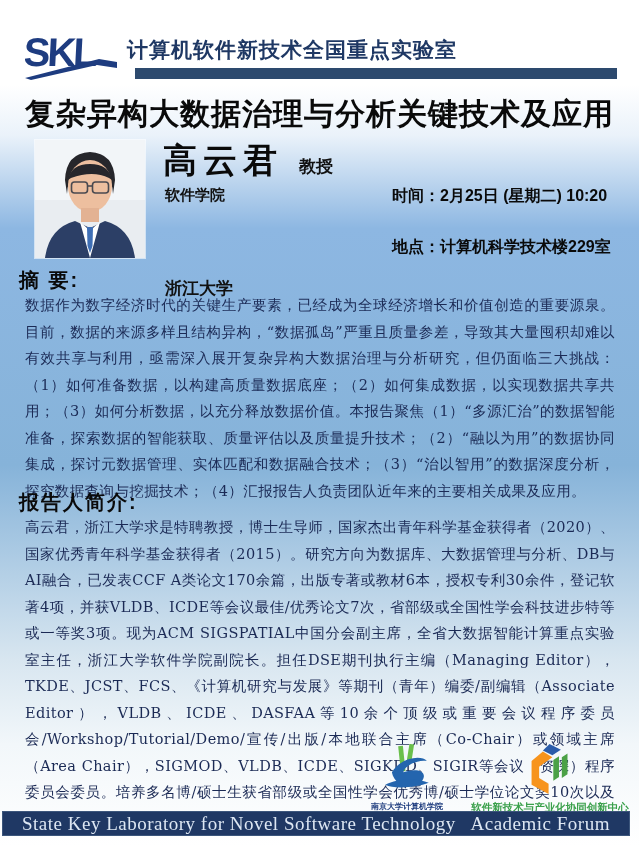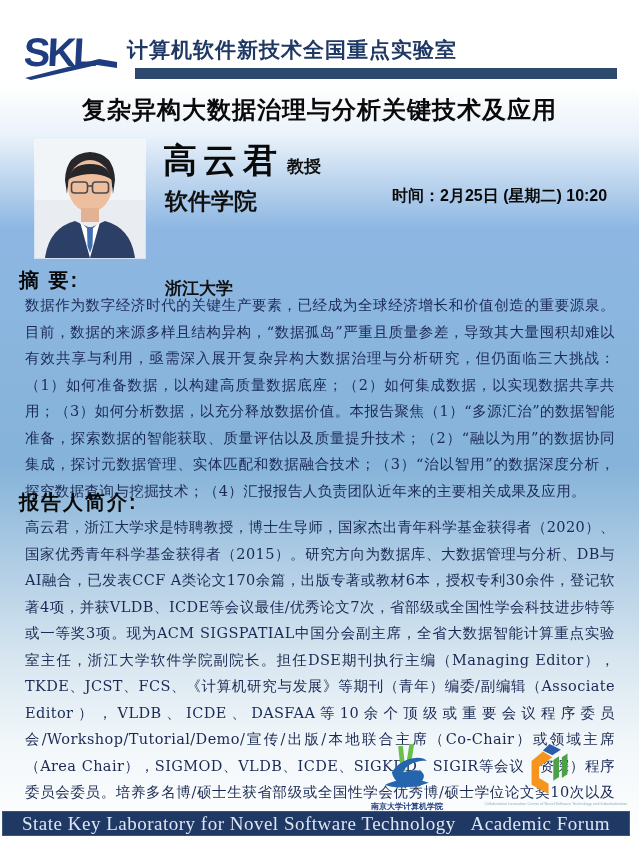--- a/index.html
+++ b/index.html
@@ -18,27 +18,27 @@
       #f2f7fa 88%,
       #ffffff 100%);
   }
   
   .hdr{position:absolute;left:25px;top:26px;right:22px;height:54px;}
   .skl-logo{position:absolute;left:0;top:2px;width:92px;height:52px;}
   .lab-name{position:absolute;left:102px;top:10px;font-size:21px;font-weight:bold;color:#1f3864;letter-spacing:1px;white-space:nowrap;}
   .forum-label{position:absolute;right:2px;top:10px;font-size:22px;font-weight:bold;color:#1f3864;letter-spacing:2px;}
   .hdr-bar{position:absolute;left:110px;top:42px;right:0;height:11px;background:#2d4a6e;}
   
-  .main-title{position:absolute;left:0;right:0;top:94px;text-align:center;font-size:24px;font-weight:bold;color:#0a0a0a;letter-spacing:1px;}
+  .main-title{position:absolute;left:0;right:0;top:94px;text-align:center;font-size:30px;font-weight:bold;color:#0a0a0a;letter-spacing:1px;}
   
   .photo{position:absolute;left:35px;top:140px;width:110px;height:118px;box-shadow:0 0 0 1px rgba(255,255,255,.6);}
   .spk-name-row{position:absolute;left:163px;top:138px;}
   .spk-name{font-family:Liberation Mono, monospace;font-size:34px;font-weight:bold;color:#0a0a0a;letter-spacing:6px;}
-  .spk-title{font-size:17px;font-weight:bold;color:#111;margin-left:4px;}
-  .spk-dept{position:absolute;left:165px;top:186px;font-size:23px;font-weight:bold;color:#111;}
+  .spk-title{font-size:17px;font-weight:bold;color:#111;margin-left:16px;}
+  .spk-dept{position:absolute;left:165px;top:186px;font-size:15px;font-weight:bold;color:#111;}
   .spk-univ{position:absolute;left:165px;top:237px;font-size:17px;font-weight:bold;color:#111;margin-top:40px;}
   .meta-time{position:absolute;left:392px;top:186px;font-size:16px;font-weight:bold;color:#0a0a0a;white-space:nowrap;}
   .meta-loc{position:absolute;left:392px;top:237px;font-size:16px;font-weight:bold;color:#0a0a0a;white-space:nowrap;}
   
   .sec-head{position:absolute;left:19px;font-size:20px;font-weight:bold;color:#0a0a0a;letter-spacing:2px;}
   .abs-head{top:267px;}
   .bio-head{top:489px;}
   .body-text{
     position:absolute;left:25px;width:590px;
     font-family:"DejaVu Serif","Liberation Serif",serif;
@@ -93,20 +93,21 @@
     <path d="M45,82 L55,118 L65,82 L59,87 L55,92 L51,87 Z" fill="#ffffff"></path>
     <path d="M52,87 L58,87 L57.5,106 L55,113 L52.5,106 Z" fill="#3f6fb5"></path>
   </svg>
 
   <div class="spk-name-row">
     <span class="spk-name">高云君</span><span class="spk-title">教授</span>
   </div>
   <div class="spk-dept">软件学院</div>
   <div class="spk-univ">浙江大学</div>
   <div class="meta-time"><span>时间：</span><span>2月25日 (星期二) 10:20</span></div>
+  <div class="meta-loc"><span>地点：</span><span>计算机科学技术楼229室</span></div>
 
   <div class="sec-head abs-head">摘 要:</div>
   <div class="body-text abs-body">数据作为数字经济时代的关键生产要素，已经成为全球经济增长和价值创造的重要源泉。目前，数据的来源多样且结构异构，“数据孤岛”严重且质量参差，导致其大量囤积却难以有效共享与利用，亟需深入展开复杂异构大数据治理与分析研究，但仍面临三大挑战：（1）如何准备数据，以构建高质量数据底座；（2）如何集成数据，以实现数据共享共用；（3）如何分析数据，以充分释放数据价值。本报告聚焦（1）“多源汇治”的数据智能准备，探索数据的智能获取、质量评估以及质量提升技术；（2）“融以为用”的数据协同集成，探讨元数据管理、实体匹配和数据融合技术；（3）“治以智用”的数据深度分析，探究数据查询与挖掘技术；（4）汇报报告人负责团队近年来的主要相关成果及应用。</div>
 
   <div class="sec-head bio-head">报告人简介:</div>
   <div class="body-text bio-body">高云君，浙江大学求是特聘教授，博士生导师，国家杰出青年科学基金获得者（2020）、国家优秀青年科学基金获得者（2015）。研究方向为数据库、大数据管理与分析、DB与AI融合，已发表CCF A类论文170余篇，出版专著或教材6本，授权专利30余件，登记软著4项，并获VLDB、ICDE等会议最佳/优秀论文7次，省部级或全国性学会科技进步特等或一等奖3项。现为ACM SIGSPATIAL中国分会副主席，全省大数据智能计算重点实验室主任，浙江大学软件学院副院长。担任DSE期刊执行主编（Managing Editor），TKDE、JCST、FCS、《计算机研究与发展》等期刊（青年）编委/副编辑（Associate Editor），VLDB、ICDE、DASFAA等10余个顶级或重要会议程序委员会/Workshop/Tutorial/Demo/宣传/出版/本地联合主席（Co-Chair）或领域主席（Area Chair），SIGMOD、VLDB、ICDE、SIGKDD、SIGIR等会议（资深）程序委员会委员。培养多名博/硕士生获省部级或全国性学会优秀博/硕士学位论文奖10次以及KDD Cup 2022风电预测赛道全球冠军。</div>
 
   <div class="logo-block nju">
     <svg width="58" height="52" viewBox="0 0 60 55" xmlns="http://www.w3.org/2000/svg">
       <rect x="22" y="2" width="5" height="27" fill="#6abf4b" transform="rotate(-6 24 15)"></rect>
@@ -118,20 +119,21 @@
     <div class="logo-cap2-nju">School of Computer Science</div>
   </div>
 
   <div class="logo-block cic">
     <svg width="52" height="52" viewBox="0 0 55 55" xmlns="http://www.w3.org/2000/svg">
       <polygon points="27,0 39,6 30,12 20,7" fill="#2a5caa"></polygon>
       <path d="M20,8 L30,14 L16,24 L16,36 L26,42 L26,53 L8,43 L8,18 Z" fill="#f7941d"></path>
       <polygon points="31,17 37,13 37,35 31,39" fill="#4ba146"></polygon>
       <polygon points="40,14 46,10 46,32 40,36" fill="#4ba146"></polygon>
     </svg>
+    <div class="logo-cap1-cic">软件新技术与产业化协同创新中心</div>
     <div class="logo-cap2-cic">Collaborative Innovation Center of Novel Software Technology and Industrialization</div>
   </div>
 
   <div class="footer-bar">
     <span class="footer-text">State Key Laboratory for Novel Software Technology   Academic Forum</span>
   </div>
 
 </div>
 
 </body></html>

